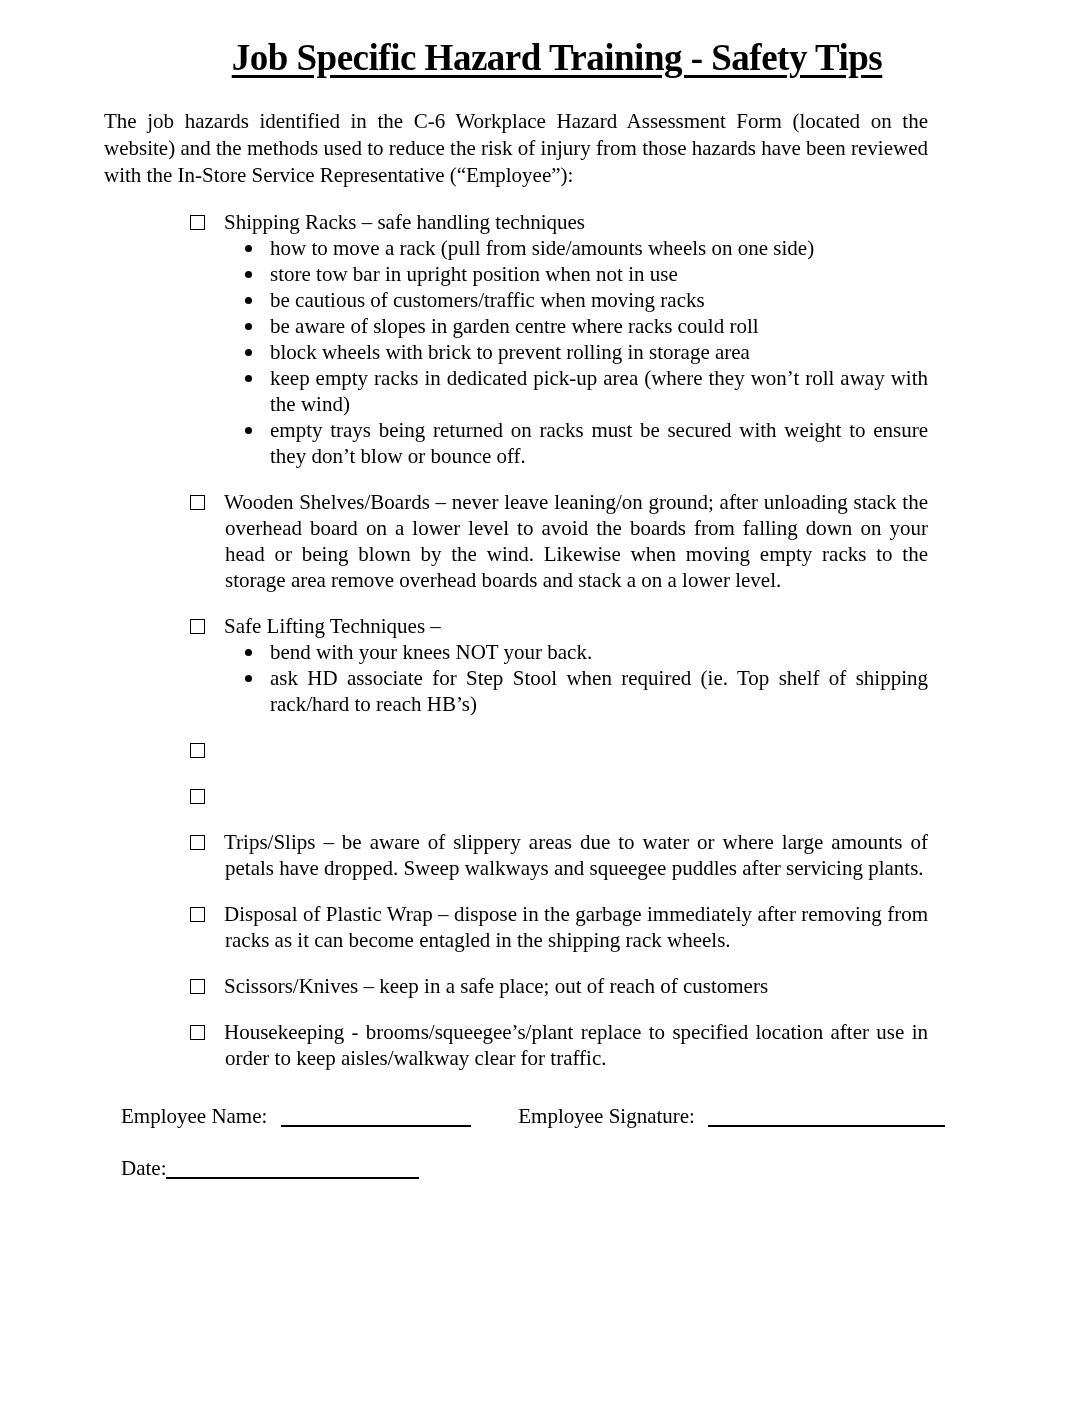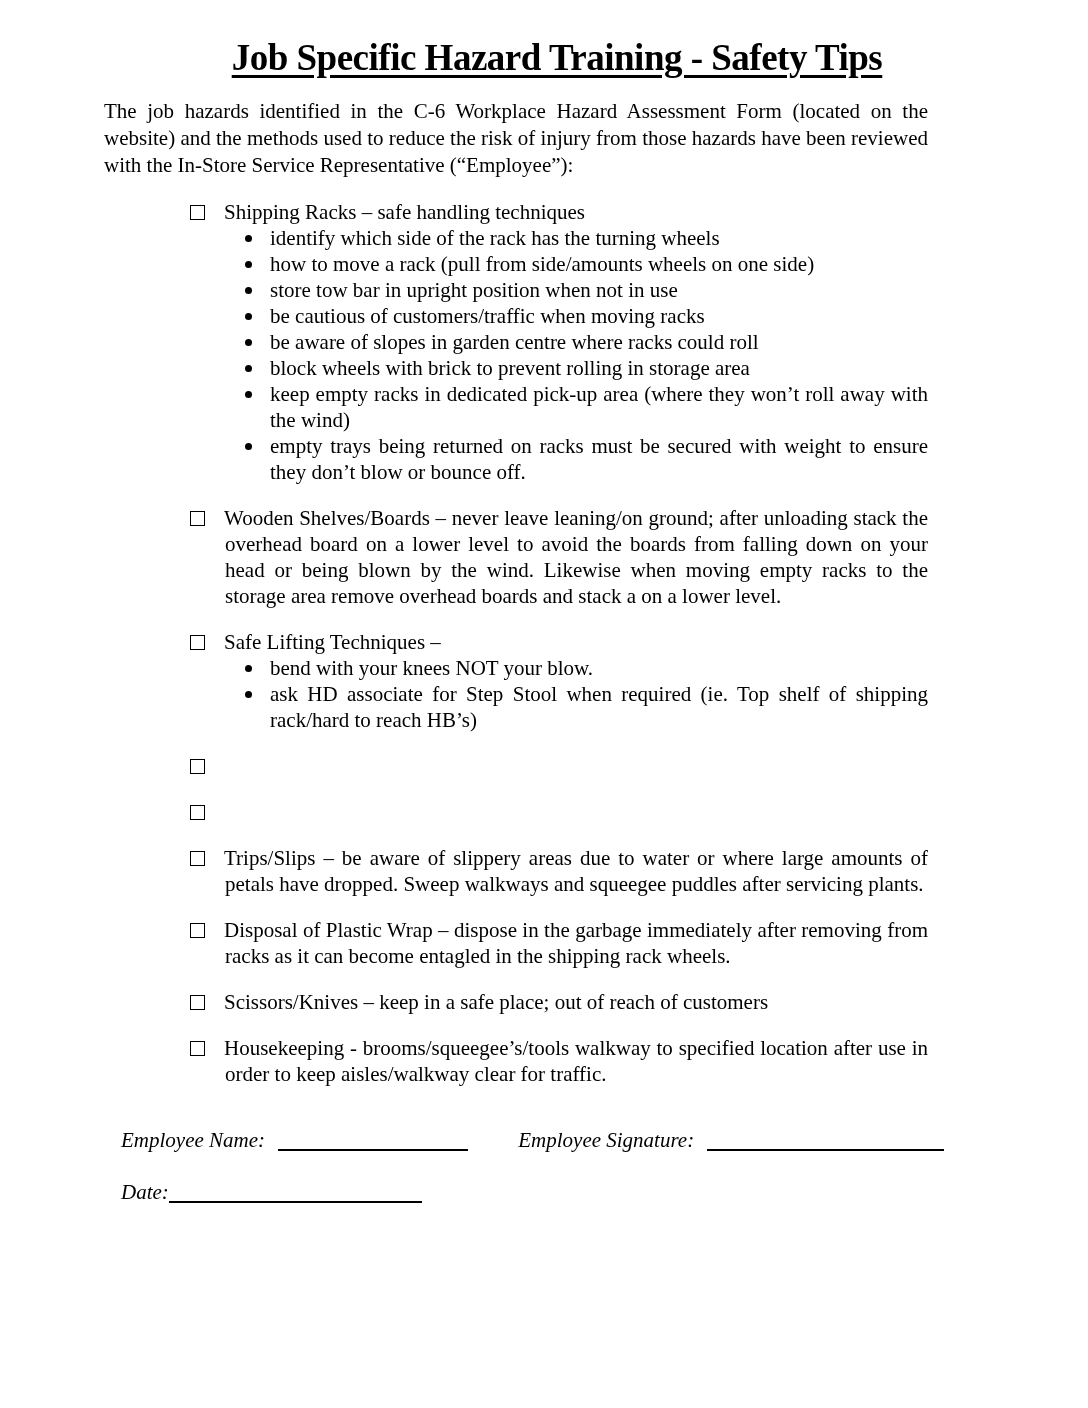--- a/index.html
+++ b/index.html
@@ -28,21 +28,21 @@
     text-decoration: underline;
     text-decoration-thickness: 3px;
     text-underline-offset: 5px;
     margin-left: 26px;
   }
   .content {
     margin-left: 104px;
     width: 824px;
   }
   .intro {
-    margin-top: 18px;
+    margin-top: 28px;
     text-align: justify;
     line-height: 27px;
   }
   .section {
     margin-top: 20px;
   }
   .sec-head {
     padding-left: 121px;
     text-indent: -35px;
     text-align: justify;
@@ -64,23 +64,22 @@
   .dot {
     display: inline-block;
     width: 7px;
     height: 7px;
     background: #000;
     border-radius: 50%;
     margin-right: 18px;
     vertical-align: 3px;
   }
   .sig-block {
-    margin-top: 40px;
+    margin-top: 32px;
     margin-left: 17px;
-    font-style: italic;
   }
   .sig-row {
     margin-top: 26px;
     white-space: nowrap;
   }
   .sig-left {
     display: inline-block;
     width: 392px;
   }
   .uline {
@@ -104,41 +103,40 @@
 </div>
 
 <div class="content">
 
   <div class="intro">The job hazards identified in the C-6 Workplace Hazard Assessment Form (located on the website) and the methods used to reduce the risk of injury from those hazards have been reviewed with the In-Store Service Representative (“Employee”):</div>
 
   <div class="section">
     <div class="sec-head">
       <span class="checkbox"></span><span>Shipping Racks – safe handling techniques</span>
     </div>
-    <div class="bullet"><span class="dot"></span><span>identify which side of the rack has the turning wheels</span></div>
     <div class="bullet"><span class="dot"></span><span>how to move a rack (pull from side/amounts wheels on one side)</span></div>
     <div class="bullet"><span class="dot"></span><span>store tow bar in upright position when not in use</span></div>
     <div class="bullet"><span class="dot"></span><span>be cautious of customers/traffic when moving racks</span></div>
     <div class="bullet"><span class="dot"></span><span>be aware of slopes in garden centre where racks could roll</span></div>
     <div class="bullet"><span class="dot"></span><span>block wheels with brick to prevent rolling in storage area</span></div>
     <div class="bullet"><span class="dot"></span><span>keep empty racks in dedicated pick-up area (where they won’t roll away with the wind)</span></div>
     <div class="bullet"><span class="dot"></span><span>empty trays being returned on racks must be secured with weight to ensure they don’t blow or bounce off.</span></div>
   </div>
 
   <div class="section">
     <div class="sec-head">
       <span class="checkbox"></span><span>Wooden Shelves/Boards – never leave leaning/on ground; after unloading stack the overhead board on a lower level to avoid the boards from falling down on your head or being blown by the wind.  Likewise when moving empty racks to the storage area remove overhead boards and stack a on a lower level.</span>
     </div>
   </div>
 
   <div class="section">
     <div class="sec-head">
       <span class="checkbox"></span><span>Safe Lifting Techniques –</span>
     </div>
-    <div class="bullet"><span class="dot"></span><span>bend with your knees NOT your blow.</span></div>
+    <div class="bullet"><span class="dot"></span><span>bend with your knees NOT your back.</span></div>
     <div class="bullet"><span class="dot"></span><span>ask HD associate for Step Stool when required (ie. Top shelf of shipping rack/hard to reach HB’s)</span></div>
   </div>
 
   <div class="section">
     <div class="sec-head">
       <span class="checkbox"></span>
     </div>
   </div>
 
   <div class="section">
@@ -160,21 +158,21 @@
   </div>
 
   <div class="section">
     <div class="sec-head">
       <span class="checkbox"></span><span>Scissors/Knives – keep in a safe place; out of reach of customers</span>
     </div>
   </div>
 
   <div class="section">
     <div class="sec-head">
-      <span class="checkbox"></span><span>Housekeeping - brooms/squeegee’s/tools walkway to specified location after use in order to keep aisles/walkway clear for traffic.</span>
+      <span class="checkbox"></span><span>Housekeeping - brooms/squeegee’s/plant replace to specified location after use in order to keep aisles/walkway clear for traffic.</span>
     </div>
   </div>
 
   <div class="sig-block">
     <div class="sig-row">
       <span class="sig-left">
         <span>Employee Name:</span>
         <span class="uline w190 gap8"></span>
       </span><span>
         <span>Employee Signature:</span>

